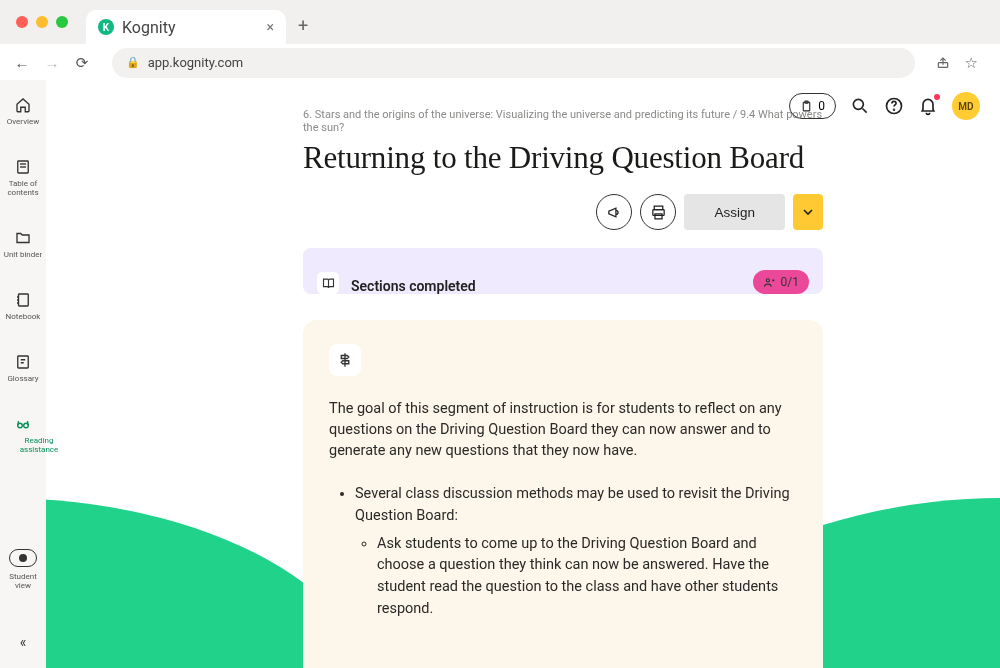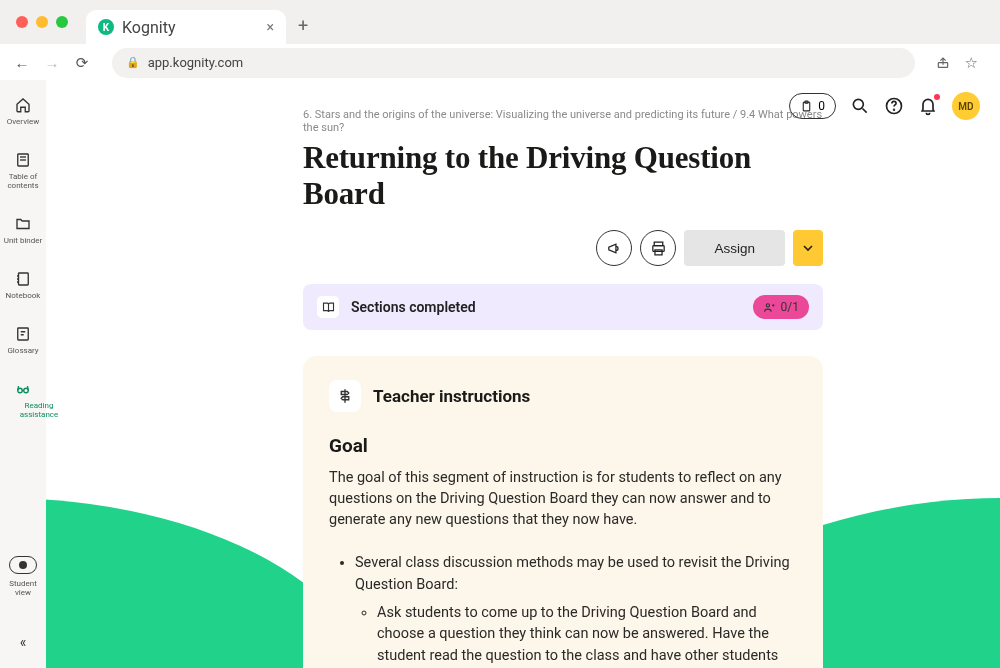--- a/index.html
+++ b/index.html
@@ -23,48 +23,48 @@
   .urlbox { flex:1; margin:0 10px; background:#f2f1f0; border-radius:18px; height:30px; display:flex; align-items:center; padding:0 14px; gap:8px; font-size:13px; color:#444;}
   .lock { font-size:11px; }
   .addr-right { display:flex; gap:14px; color:#666; font-size:15px; padding-right:10px;}
 
   
   .page { position:absolute; top:80px; left:0; right:0; bottom:0; background:#fff; overflow:hidden;}
   .bg-shape { position:absolute; background:#20d28a; }
   .bg-left { width:420px; height:420px; border-radius:50%; left:-210px; bottom:-250px; transform:scaleX(1.8);}
   .bg-right { width:450px; height:450px; border-radius:50%; right:-230px; bottom:-280px; transform:scaleX(1.7);}
 
-  .sidebar { position:absolute; left:0; top:0; bottom:0; width:46px; background:#f7f6f4; z-index:3; display:flex; flex-direction:column; align-items:center; padding-top:10px; gap:13px;}
+  .sidebar { position:absolute; left:0; top:0; bottom:0; width:46px; background:#f7f6f4; z-index:3; display:flex; flex-direction:column; align-items:center; padding-top:10px; gap:20px;}
   .sb-item { width:44px; display:flex; flex-direction:column; align-items:center; gap:3px; padding:6px 0; color:#333; text-align:center; cursor:pointer;}
   .sb-item.green { color:#0a8f5b; }
   .sb-label { font-size:8px; line-height:9px; color:#555; max-width:42px;}
   .sb-item.green .sb-label{color:#0a8f5b;margin-left:32px;}
   .sb-icn { width:18px; height:18px; }
   .sb-spacer { flex:1; }
   .sb-pill { width:28px; height:18px; border:1.5px solid #333; border-radius:10px; display:flex; align-items:center; justify-content:center; margin-bottom:2px;}
   .sb-pill-dot{width:8px;height:8px;border-radius:50%;background:#333;}
   .sb-collapse { margin:18px 0; color:#333; font-size:14px;}
 
   .topbar { position:absolute; right:20px; top:12px; display:flex; align-items:center; gap:14px; z-index:4;}
   .pill { border:1px solid #333; border-radius:14px; height:26px; padding:0 10px; display:flex; align-items:center; gap:5px; font-size:12px;}
   .tb-icn { width:20px; height:20px; color:#222; cursor:pointer;}
   .avatar { width:28px; height:28px; border-radius:50%; background:#ffcc33; color:#5a4400; font-size:10px; font-weight:600; display:flex; align-items:center; justify-content:center;}
   .bell-wrap{position:relative;}
   .bell-dot{position:absolute; top:-2px; right:-2px; width:6px;height:6px;border-radius:50%; background:#ff3355;}
 
   .content { position:absolute; left:46px; right:0; top:0; bottom:0; overflow:hidden; z-index:2; padding:28px 0 0 0;}
   .inner { margin:0 auto; width:600px; padding-left:80px;}
   .crumb { font-size:11px; color:#8a8a88; margin-bottom:6px;}
-  h1.page-title { font-family: Georgia, 'Times New Roman', serif; font-weight:700; font-size:31px; color:#1a1a18; letter-spacing:-0.2px;}
+  h1.page-title { font-family: Georgia, 'Times New Roman', serif; font-weight:400; font-size:31px; color:#1a1a18; letter-spacing:-0.2px;}
   .actions { display:flex; justify-content:flex-end; gap:8px; margin-top:18px; align-items:center;}
   .circ-btn { width:36px; height:36px; border:1px solid #333; border-radius:50%; display:flex; align-items:center; justify-content:center; background:#fff; cursor:pointer;}
   .assign-btn { background:#e5e5e5; border:none; height:36px; padding:0 30px; font-size:13.5px; border-radius:4px; cursor:pointer; color:#222;}
   .assign-drop { background:#ffc933; border:none; width:30px; height:36px; border-radius:4px; cursor:pointer; display:flex; align-items:center; justify-content:center;}
   
-  .sections-row { margin-top:18px; background:#f0eafe; border-radius:8px; height:46px; display:flex; align-items:center; padding:0 14px; gap:12px;}
+  .sections-row { margin-top:18px; background:#f0eafe; border-radius:8px; height:46px; display:flex; align-items:flex-end; padding:0 14px; gap:12px;}
   .book-icn { width:22px; height:22px; background:#fff; border-radius:5px; display:flex; align-items:center; justify-content:center;}
   .sections-label { font-size:14px; font-weight:600; color:#222; flex:1;}
   .count-pill { background:#ec4899; border-radius:14px; height:24px; padding:0 10px; display:flex; align-items:center; gap:5px; font-size:12px; color:#333;}
 
   .panel { margin-top:26px; background:#fdf6ea; border-radius:14px; padding:24px 26px 60px;}
   .panel-head { display:flex; align-items:center; gap:12px; margin-bottom:22px;}
   .panel-icn { width:32px; height:32px; background:#fff; border-radius:8px; display:flex; align-items:center; justify-content:center;}
   .panel-title { font-size:17px; font-weight:700; color:#1a1a18;}
   .panel h3 { font-size:19px; font-weight:700; color:#1a1a18; margin-bottom:10px;}
   .panel p { font-size:14.5px; line-height:1.45; color:#2a2a28; margin-bottom:22px;}
@@ -245,23 +245,21 @@
         </div>
       </div>
 
       <div class="panel">
         <div class="panel-head">
           <div class="panel-icn">
             <svg width="18" height="18" viewBox="0 0 24 24" fill="none" stroke="#333" stroke-width="1.8">
                 <path d="M12 3v18M7 6h8l2 2-2 2H7zM17 13H9l-2 2 2 2h8z"></path>
               </svg>
           </div>
-          <span class="panel-title">Teacher instructions</span>
-        </div>
-        <h3>Goal</h3>
+        </div>
         <p>The goal of this segment of instruction is for students to reflect on any questions on the Driving Question Board they can now answer and to generate any new questions that they now have.</p>
         <ul>
           <li>
             <span>Several class discussion methods may be used to revisit the Driving Question Board:</span>
             <ul>
               <li>Ask students to come up to the Driving Question Board and choose a question they think can now be answered. Have the student read the question to the class and have other students respond.</li>
 
             </ul>
           </li>
 

